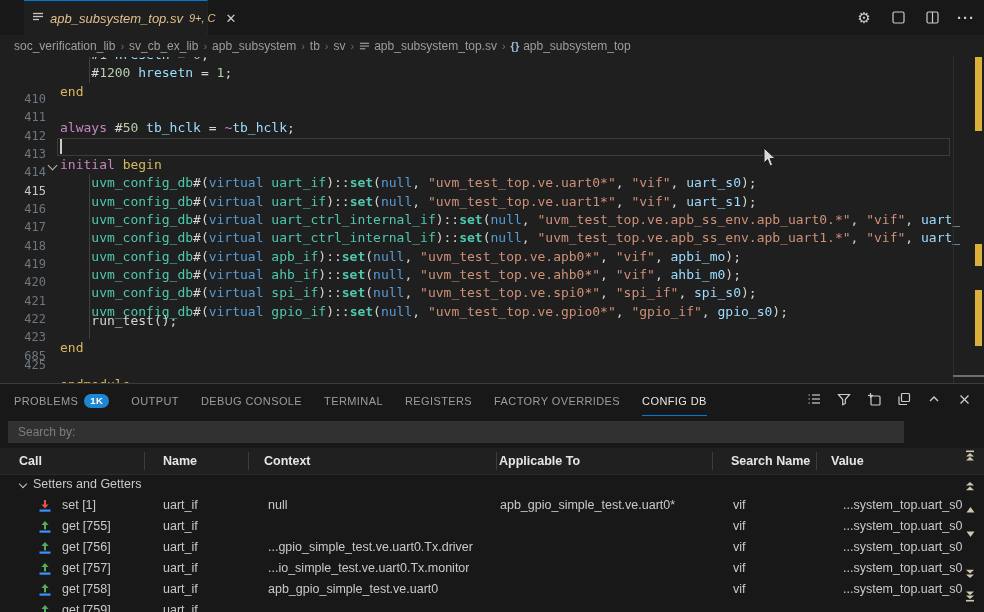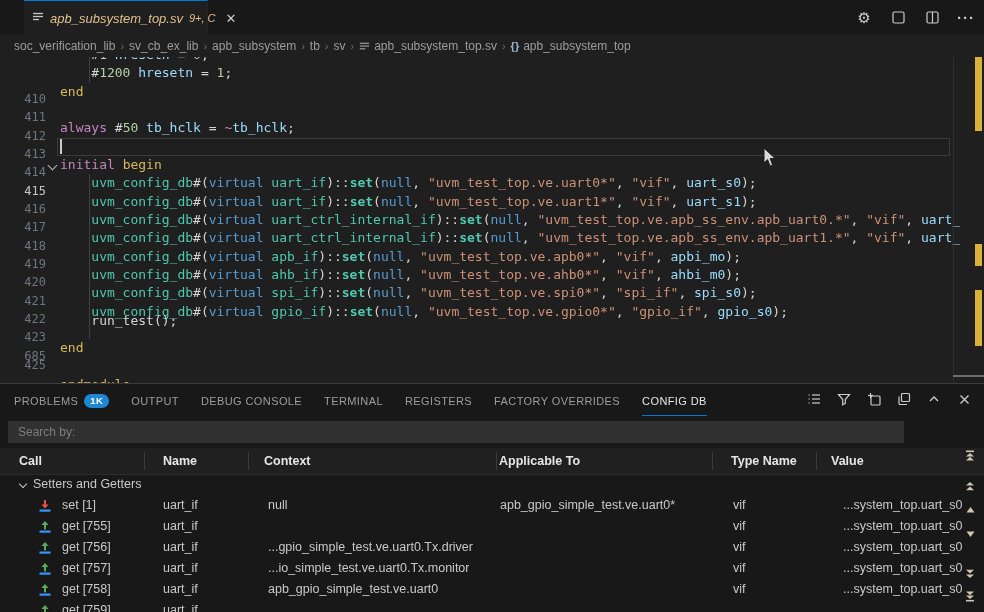--- a/index.html
+++ b/index.html
@@ -307,21 +307,21 @@
     <div class="search-row">
       <input class="search-input" value="" placeholder="Search by:" style="">
     </div>
 
     <div class="grid">
       <div class="ghead">
         <div class="hcell" style="left:19px;">Call</div>
         <div class="hcell" style="left:163px;">Name</div>
         <div class="hcell" style="left:264px;">Context</div>
         <div class="hcell" style="left:499px;">Applicable To</div>
-        <div class="hcell" style="left:731px;">Type Name</div>
+        <div class="hcell" style="left:731px;">Search Name</div>
         <div class="hcell" style="left:831px;">Value</div>
         <div class="hsep" style="left:144px;"></div>
         <div class="hsep" style="left:248px;"></div>
         <div class="hsep" style="left:496px;"></div>
         <div class="hsep" style="left:712px;"></div>
         <div class="hsep" style="left:816px;"></div>
       </div>
       <div id="table-body">
           <div class="grow" style="top: 26px;">
             <span class="gchev"></span>

